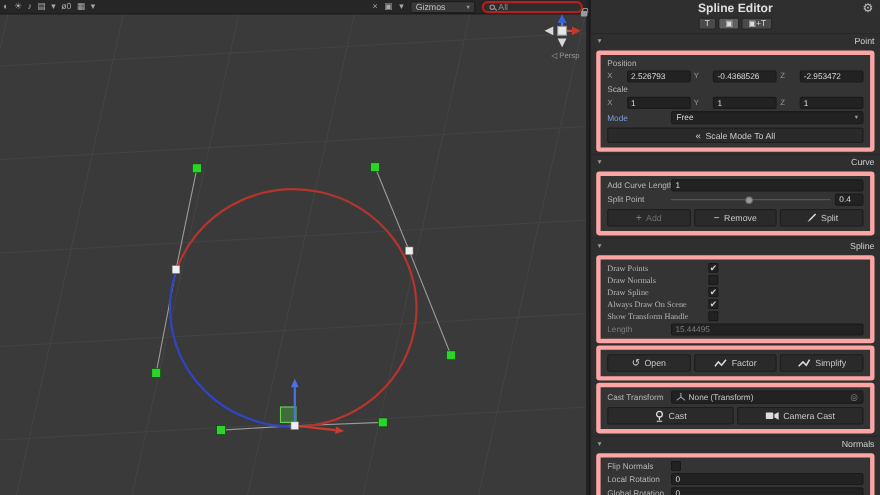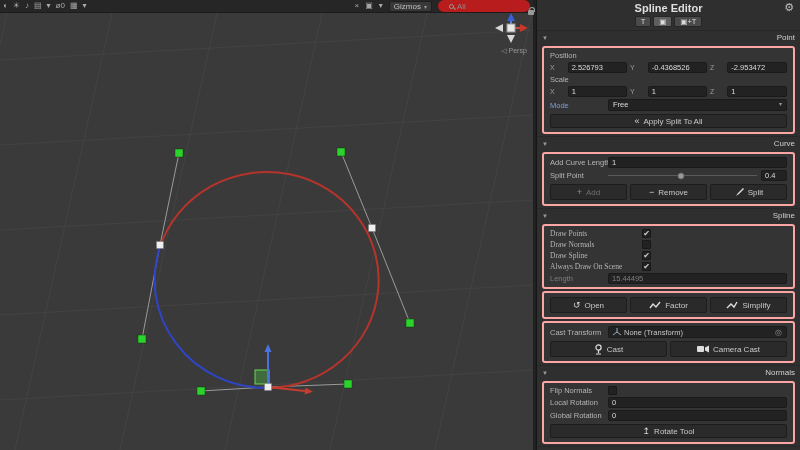--- a/index.html
+++ b/index.html
@@ -8,24 +8,24 @@
 
   
   .scene { position:absolute; left:0; top:0; width:533px; height:450px; background:#3a3a3a; }
   #scene-svg { position:absolute; left:0; top:0; }
   .scene-toolbar { position:absolute; left:0; top:0; width:533px; height:13px;
     background:#262626; border-bottom:1px solid #1c1c1c; display:flex; align-items:center;
     padding:0 3px; color:#a8a8a8; font-size:8px; z-index:5; }
   .tb-left { display:flex; align-items:center; gap:5px; }
   .tb-ic { display:inline-block; line-height:12px; }
   .tb-right { margin-left:auto; display:flex; align-items:center; gap:6px; }
-  .gizmos-btn { display:flex; align-items:center; gap:3px; background:#383838;
+  .gizmos-btn { display:flex; align-items:center; gap:19px; background:#383838;
     border:1px solid #1e1e1e; border-radius:2px; padding:0 4px; height:11px; color:#c0c0c0; }
   .searchbox { display:flex; align-items:center; gap:3px; width:92px; height:11px;
-    background:#2d2d2d; border:6px solid #b91c1c; border-radius:6px; padding:0 5px; color:#8a8a8a; }
+    background:#2d2d2d; border:2px solid #b91c1c; border-radius:6px; padding:0 5px; color:#8a8a8a; }
   .mag { position:relative; width:5px; height:5px; border:1px solid #999; border-radius:50%; }
   .mag::after { content:''; position:absolute; width:3px; height:1px; background:#999;
     right:-3px; bottom:-1px; transform:rotate(45deg); }
 
   
   .view-gizmo { position:absolute; left:492px; top:10px; width:44px; height:46px; z-index:5; }
   .persp-label { position:absolute; left:0; top:37px; width:44px; text-align:center;
     color:#9a9a9a; font-size:7px; }
   .lock { position:absolute; right:2px; top:0; width:6px; height:5px; background:#9a9a9a;
     border-radius:1px; }
@@ -45,21 +45,21 @@
   .gear { position:absolute; right:6px; top:1px; font-size:11px; color:#bdbdbd; }
   .tabs-row { height:13px; display:flex; align-items:center; justify-content:center; gap:2px; }
   .ptab { background:#4a4a4a; border:1px solid #262626; border-radius:2px; color:#ddd;
     font-size:7.5px; line-height:9px; padding:0 5px; height:11px; display:flex; align-items:center; }
   .ptab.active { background:#5e5e5e; }
 
   .foldout { display:flex; align-items:center; gap:4px; padding:2px 5px; color:#cfcfcf;
     font-size:8px; border-top:1px solid #282828; margin-top:2px;justify-content:space-between; }
   .fo-tri { font-size:6px; color:#999; }
 
-  .group { background:#343434; border:2px solid #fca5a5; border-radius:3px;
+  .group { background:#343434; border:4px solid #fca5a5; border-radius:3px;
     margin:2px 5px; padding:2px 0; }
   .prow { display:flex; align-items:center; padding:1px 6px; min-height:10px; }
   .plabel { flex:0 0 58px; color:#b5b5b5; white-space:nowrap; overflow:hidden; }
   .plabel.dim { color:#7d7d7d; }
   .plabel.blue { color:#7b9fd8; }
   .plabel.wide { flex:0 0 92px;font-family:Liberation Serif, serif; }
 
   .field { flex:1; background:#222; border:1px solid #1a1a1a; border-radius:2px;
     color:#dcdcdc; height:11px; line-height:10px; padding:0 3px; overflow:hidden; }
   .field.dim { color:#7d7d7d; }
@@ -239,21 +239,21 @@
     </div>
     <div class="prow">
       <span class="plabel blue">Mode</span>
       <span class="dropdown">
         <span>Free</span>
         <span class="dd-caret">▾</span>
       </span>
     </div>
     <div class="btn btn-wide">
       <span class="icn">«</span>
-      <span>Apply Split To All</span>
+      <span>Scale Mode To All</span>
     </div>
   </div>
 
   <div class="foldout">
     <span class="fo-tri">▼</span>
     <span>Curve</span>
   </div>
   <div class="group">
     <div class="prow">
       <span class="plabel">Add Curve Length</span>
@@ -297,20 +297,24 @@
       <span class="plabel wide">Draw Normals</span>
       <span class="cb"></span>
     </div>
     <div class="prow">
       <span class="plabel wide">Draw Spline</span>
       <span class="cb">✔</span>
     </div>
     <div class="prow">
       <span class="plabel wide">Always Draw On Scene</span>
       <span class="cb">✔</span>
+    </div>
+    <div class="prow">
+      <span class="plabel wide">Show Transform Handle</span>
+      <span class="cb"></span>
     </div>
     <div class="prow">
       <span class="plabel dim">Length</span>
       <span class="field dim">15.44495</span>
     </div>
   </div>
   <div class="group">
     <div class="btn-row">
       <div class="btn">
         <span class="icn">↺</span>

